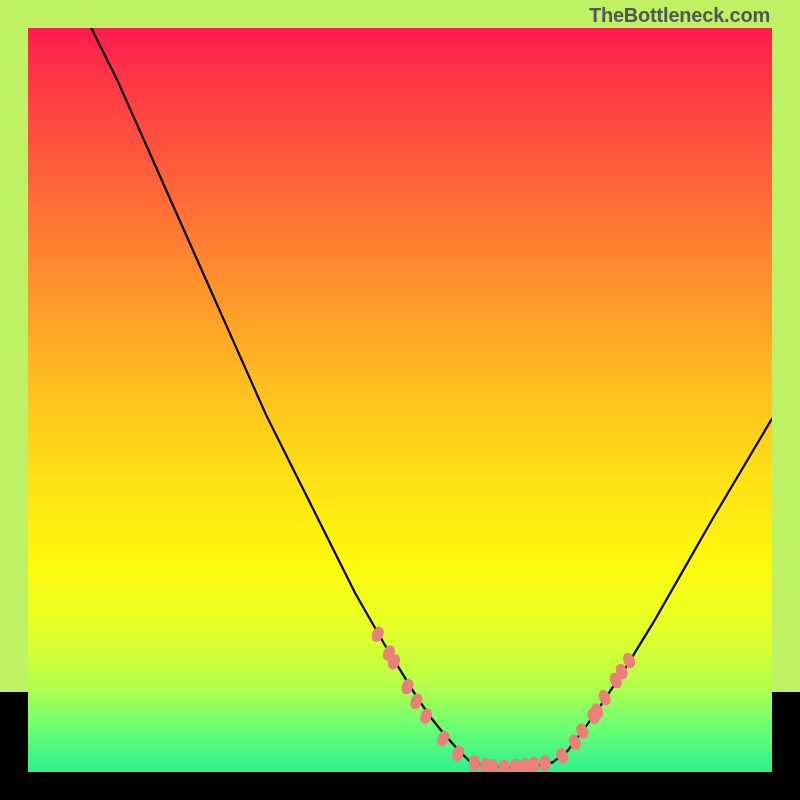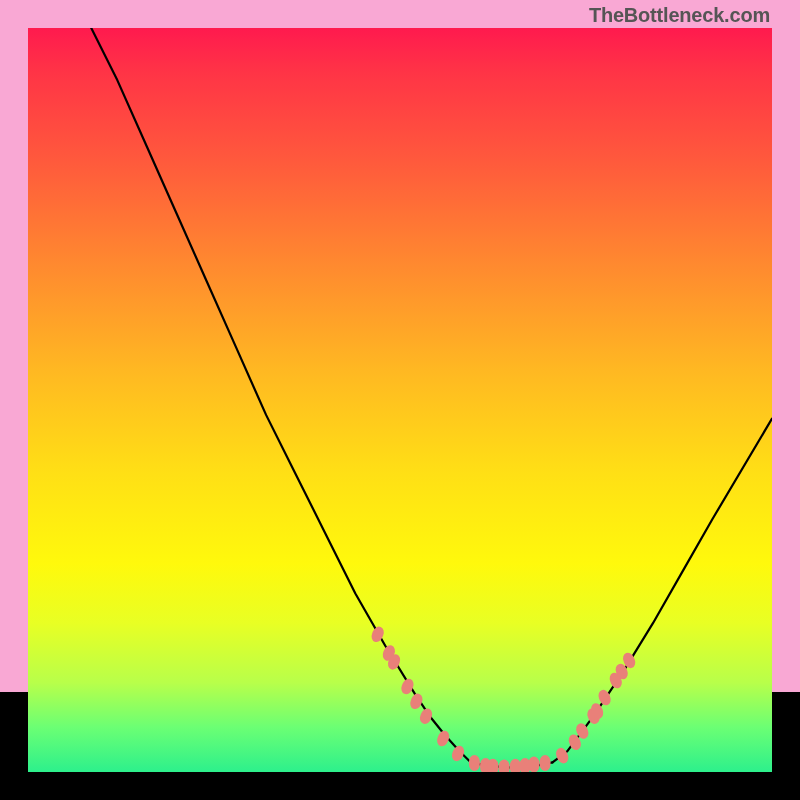--- a/index.html
+++ b/index.html
@@ -8,21 +8,21 @@
     width: 800px;
     height: 800px;
     background: #000;
     font-family: Arial, Helvetica, sans-serif;
     overflow: hidden;
   }
   .stage {
     position: relative;
     width: 800px;
     height: 692px;
-    background: #f9a8d4;
+    background: #bef264;
   }
   .plot-area {
     position: absolute;
     left: 28px;
     top: 28px;
     width: 744px;
     height: 744px;
     overflow: hidden;
   }
   .gradient-fill {

